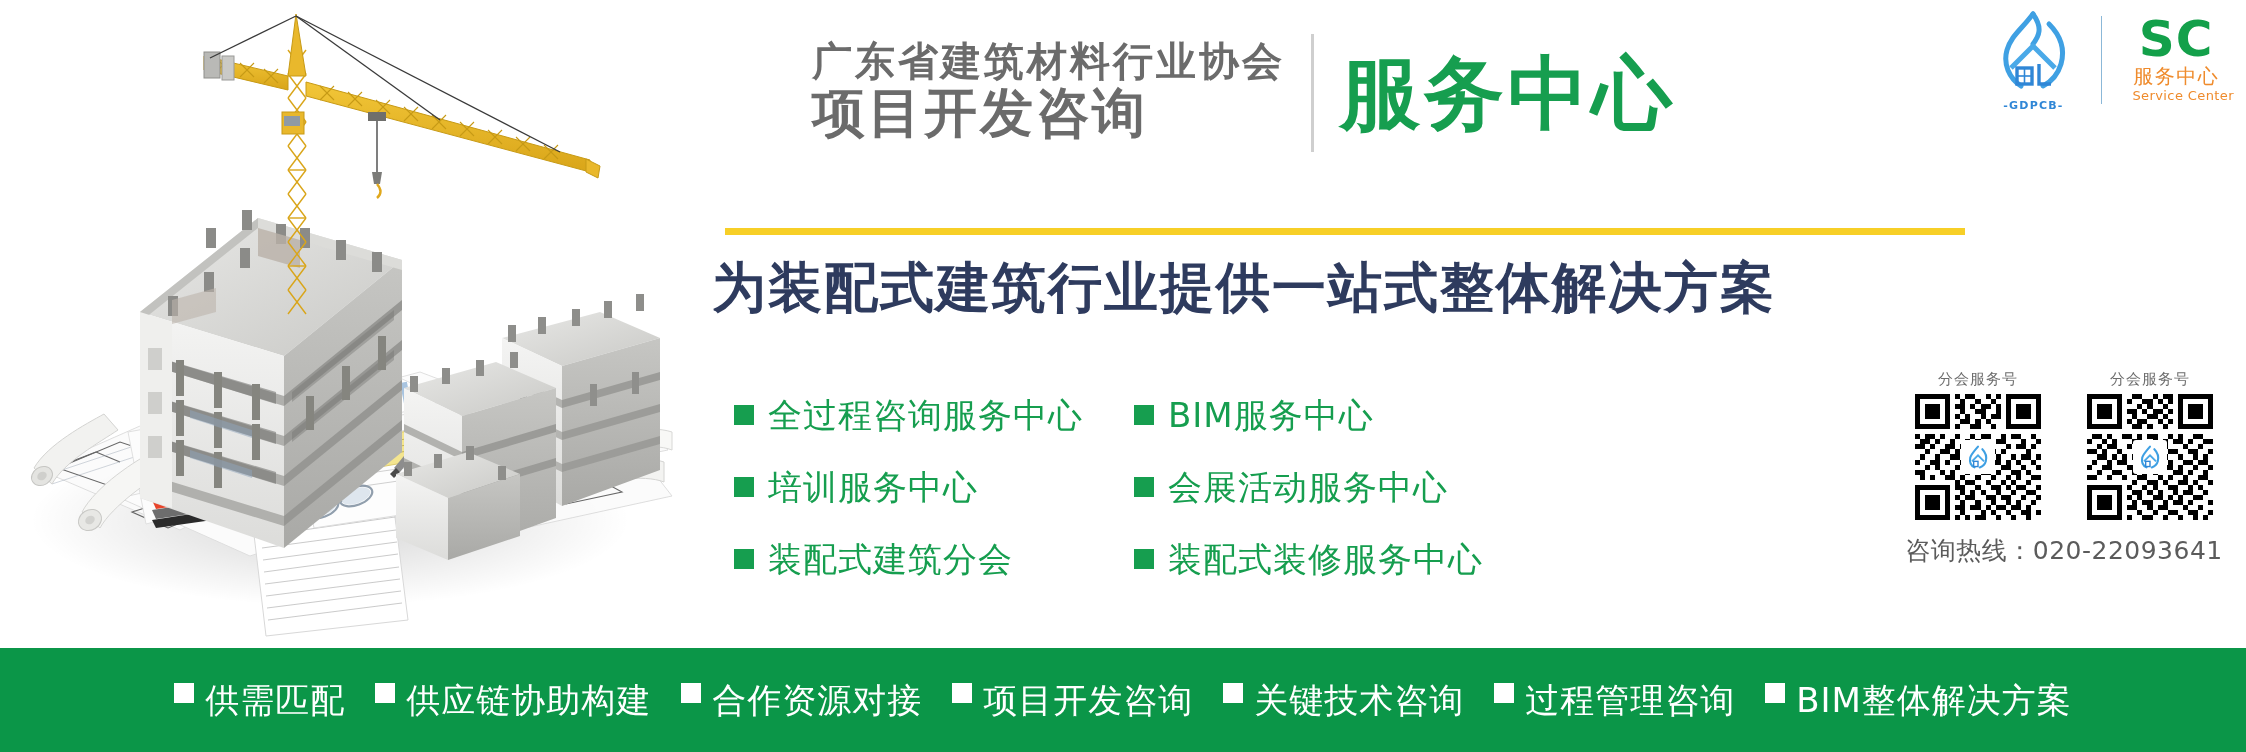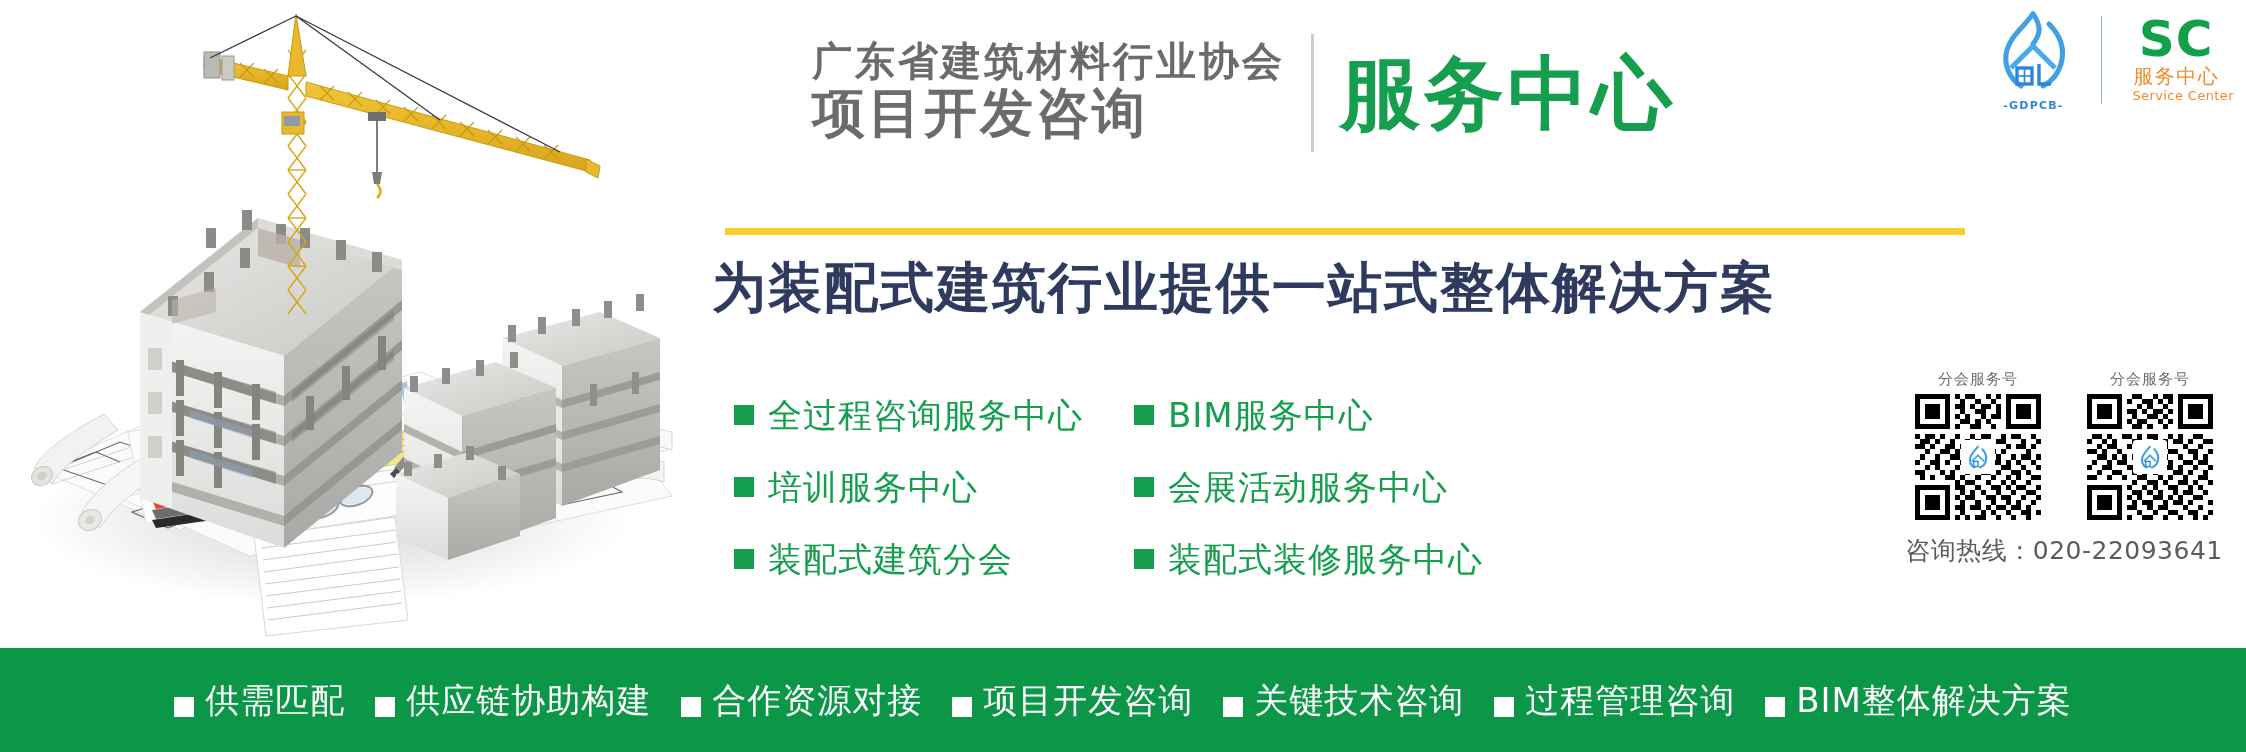--- a/index.html
+++ b/index.html
@@ -120,21 +120,21 @@
     font-size:25px;color:#5b5b5b;letter-spacing:0.5px;white-space:nowrap;
   }
 
   
   .footer-bar{
     position:absolute;left:0;bottom:0;width:100%;height:104px;
     background:#0b9648;
     display:flex;align-items:center;justify-content:center;
   }
   .footer-list{display:flex;align-items:center;gap:30px;}
-  .footer-item{display:flex;align-items:flex-end;white-space:nowrap;}
+  .footer-item{display:flex;align-items:flex-start;white-space:nowrap;}
   .footer-bullet{
     width:20px;height:20px;background:#ffffff;flex:0 0 auto;margin-right:11px;
   }
   .footer-label{font-size:34px;color:#ffffff;letter-spacing:1px;line-height:1;}
 </style>
 </head>
 <body>
 
 <div class="banner">
 

